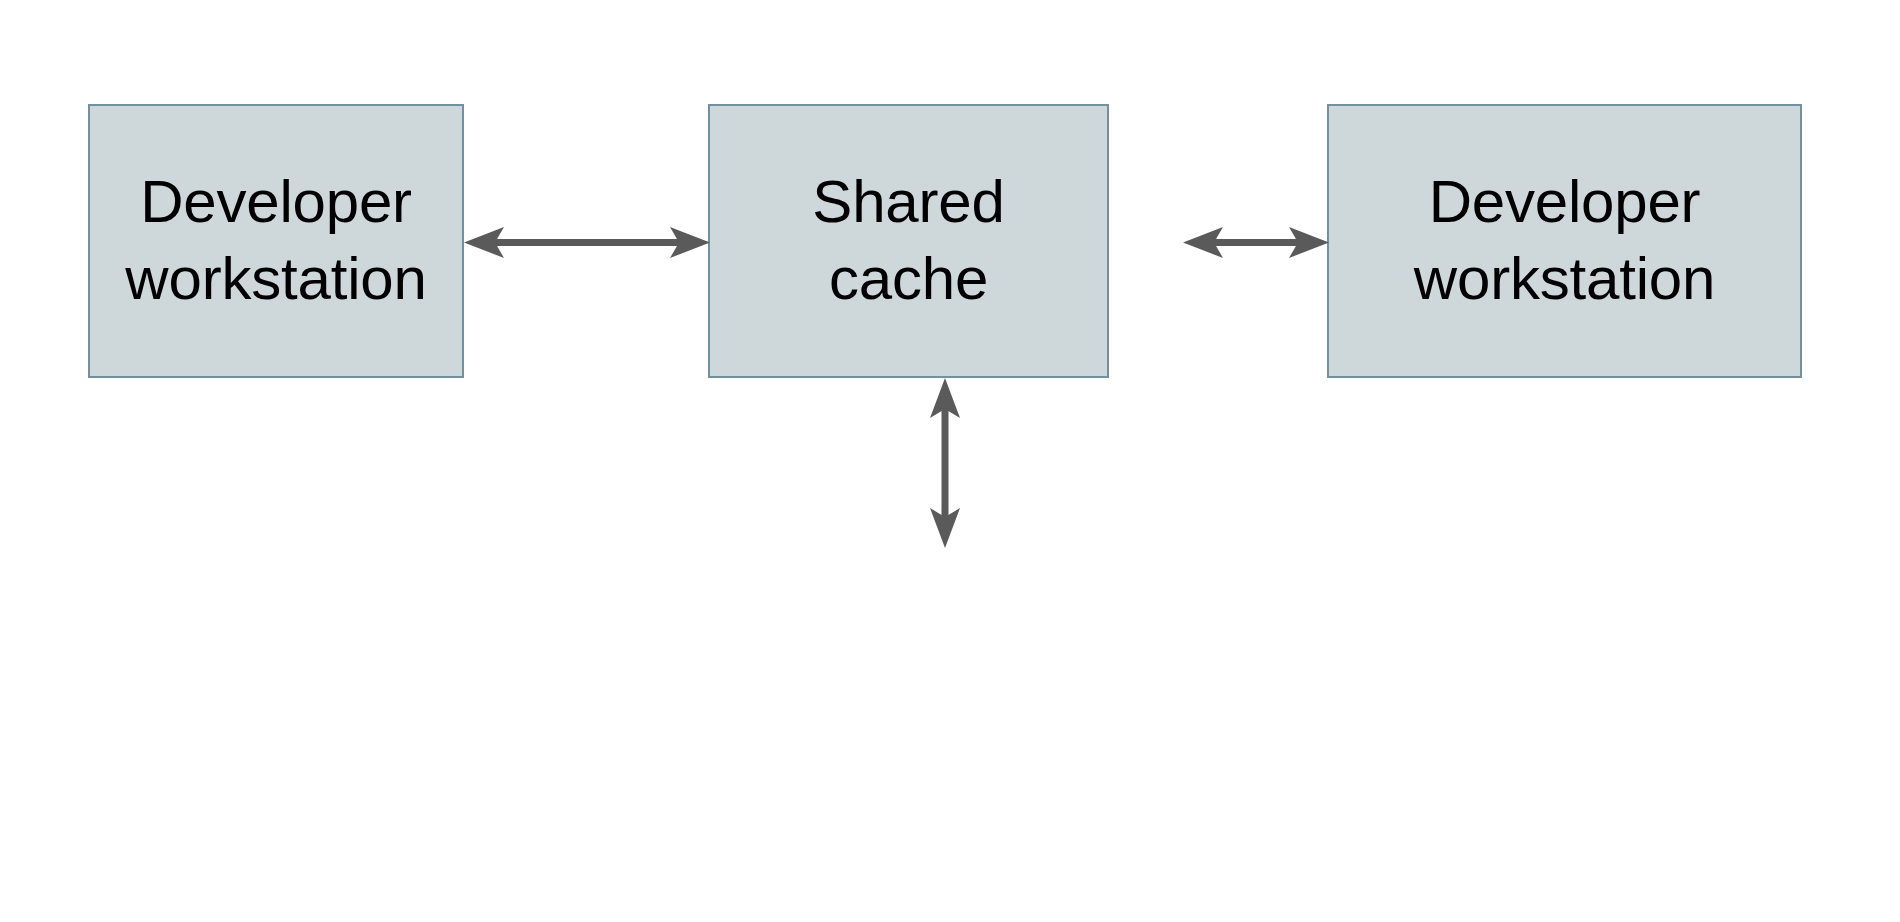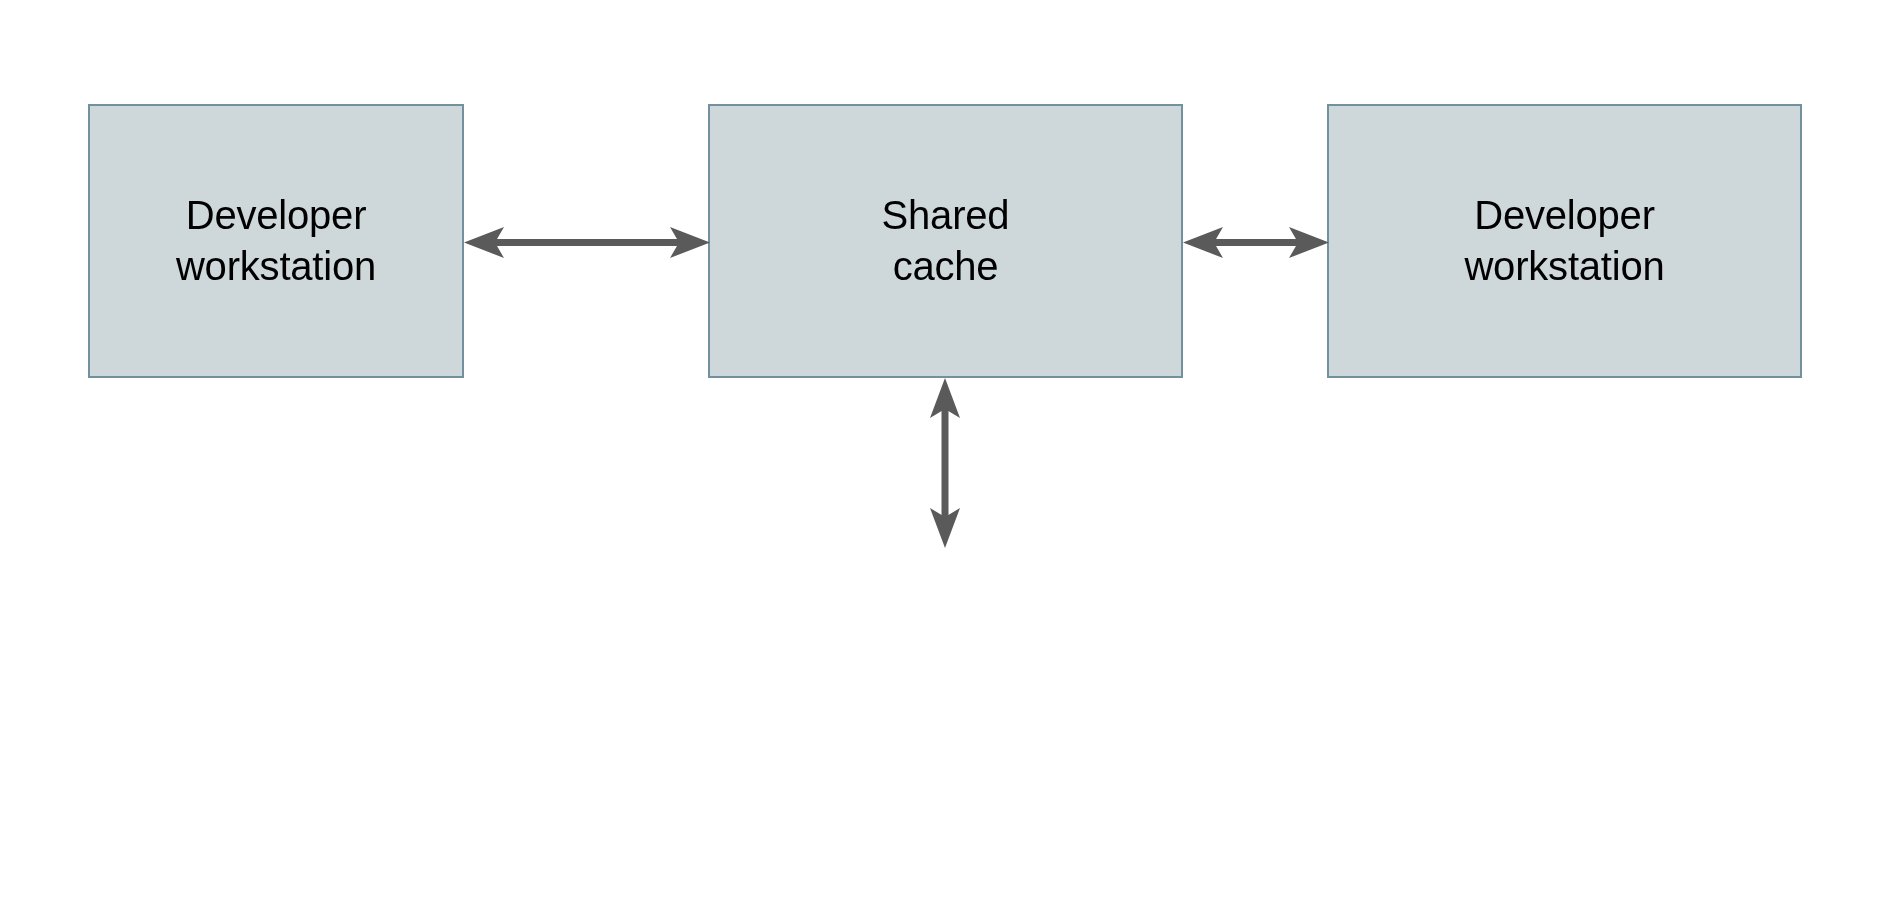--- a/index.html
+++ b/index.html
@@ -23,40 +23,40 @@
   .node {
     position: absolute;
     box-sizing: border-box;
     background: #ced7da;
     border: 2px solid #72909e;
     display: flex;
     align-items: center;
     justify-content: center;
     text-align: center;
     color: #000000;
-    font-size: 40px;
+    font-size: 60px;
     line-height: 1.28;
     letter-spacing: -0.2px;
     font-weight: 400;
     white-space: pre-line;
   }
   .node-label {
     display: block;
     width: 108%;
   }
   #node-dev-left {
     left: 88px;
     top: 104px;
     width: 376px;
     height: 274px;
   }
   #node-shared-cache {
     left: 708px;
     top: 104px;
-    width: 475px;
+    width: 401px;
     height: 274px;
   }
   #node-dev-right {
     left: 1327px;
     top: 104px;
     width: 475px;
     height: 274px;
   }
   #node-ci-server {
     left: 707px;

